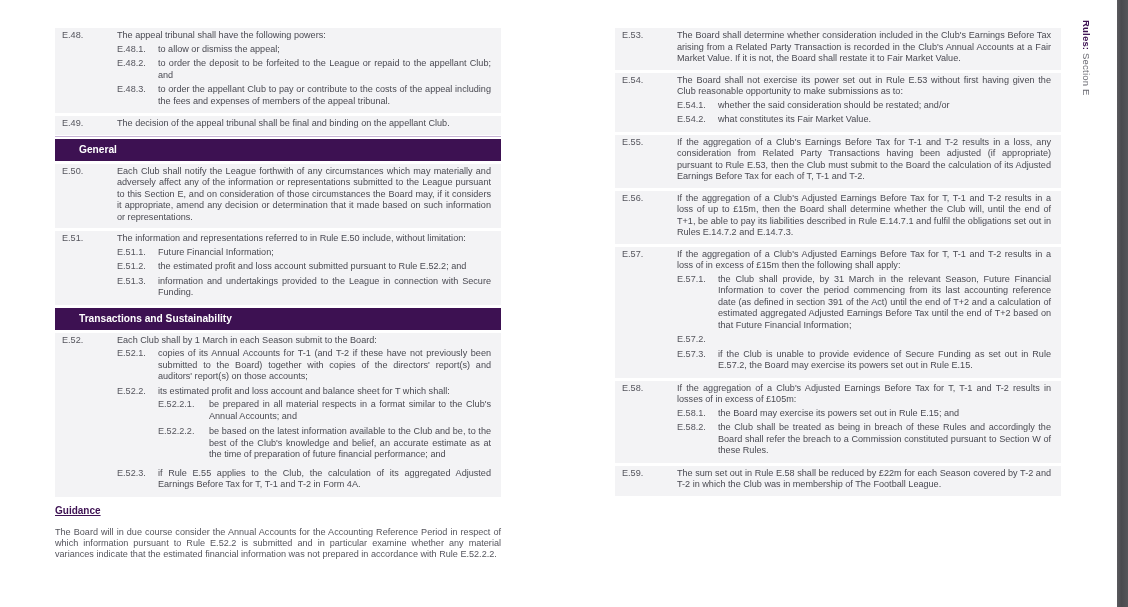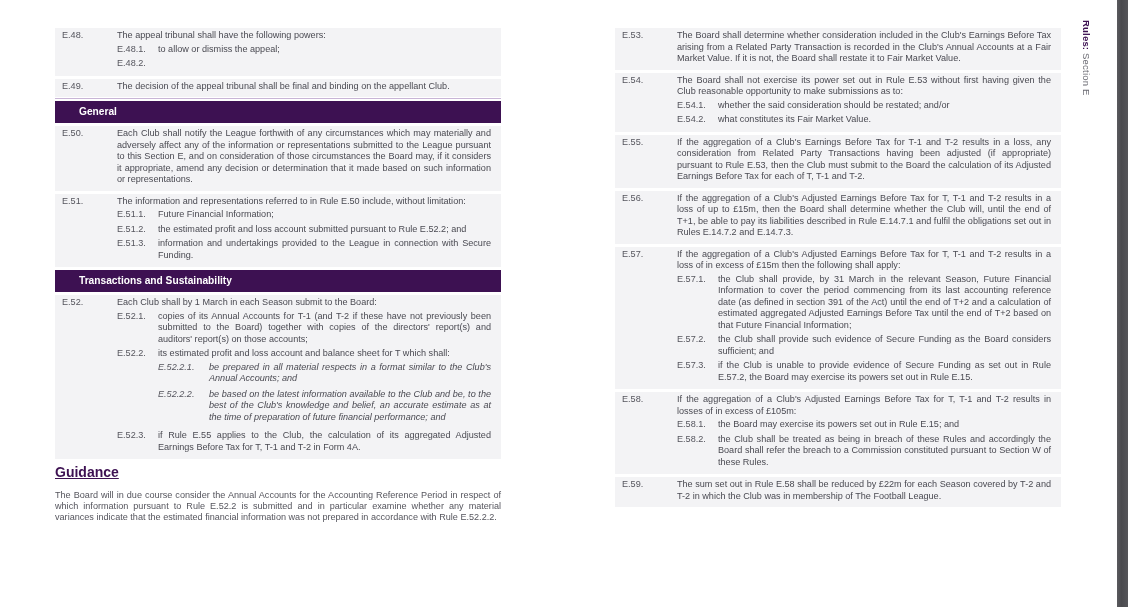--- a/index.html
+++ b/index.html
@@ -30,41 +30,40 @@
     display: grid;
     grid-template-columns: 41px 1fr;
     margin: 1px 0 3px 0;
   }
   .sub .num { color: #55555d; }
   .sub .stext { text-align: justify; }
   .subsub {
     display: grid;
     grid-template-columns: 51px 1fr;
     margin: 2px 0 4px 0;
-    font-style: italic;
   }
 
   .section-header {
     background: #3d1152;
     color: #ffffff;
     font-weight: bold;
     font-size: 10.2px;
     padding: 4px 24px;
     margin: 2px 0 3px 0;
     height: 14px;
     line-height: 14px;
   }
   .divider-lilac { height: 1px; background: #c8b5d6; margin-top: -2px; margin-bottom: 2px; }
 
   .guidance-title {
     margin-top: 8px;
     font-weight: bold;
     color: #3d1152;
     text-decoration: underline;
-    font-size: 14px;
+    font-size: 10px;
   }
   .guidance-text {
     margin-top: 11px;
     text-align: justify;
     color: #55555d;
     line-height: 11px;
   }
 
   .side-label {
     position: absolute;
@@ -88,20 +87,25 @@
       <div class="rule">
         <div class="num">E.48.</div>
         <div class="body">
           <div class="text">The appeal tribunal shall have the following powers:</div>
           <div class="sub">
             <div class="num">E.48.1.</div>
             <div class="stext">to allow or dismiss the appeal;</div>
           </div>
           <div class="sub">
             <div class="num">E.48.2.</div>
+            <div class="stext">to order the deposit to be forfeited to the League or repaid to the appellant Club; and</div>
+          </div>
+          <div class="sub">
+            <div class="num">E.48.3.</div>
+            <div class="stext">to order the appellant Club to pay or contribute to the costs of the appeal including the fees and expenses of members of the appeal tribunal.</div>
           </div>
         </div>
       </div>
       <div class="rule">
         <div class="num">E.49.</div>
         <div class="body">
           <div class="text">The decision of the appeal tribunal shall be final and binding on the appellant Club.</div>
         </div>
       </div>
     </div>
@@ -205,21 +209,20 @@
       <div class="rule">
         <div class="num">E.57.</div>
         <div class="body">
           <div class="text">If the aggregation of a Club's Adjusted Earnings Before Tax for T, T-1 and T-2 results in a loss of in excess of £15m then the following shall apply:</div>
           <div class="sub">
             <div class="num">E.57.1.</div>
             <div class="stext">the Club shall provide, by 31 March in the relevant Season, Future Financial Information to cover the period commencing from its last accounting reference date (as defined in section 391 of the Act) until the end of T+2 and a calculation of estimated aggregated Adjusted Earnings Before Tax until the end of T+2 based on that Future Financial Information;</div>
           </div>
           <div class="sub">
             <div class="num">E.57.2.</div>
-            <div class="stext">the Club shall provide such evidence of Secure Funding as the Board considers sufficient; and</div>
           </div>
           <div class="sub">
             <div class="num">E.57.3.</div>
             <div class="stext">if the Club is unable to provide evidence of Secure Funding as set out in Rule E.57.2, the Board may exercise its powers set out in Rule E.15.</div>
           </div>
         </div>
       </div>
       <div class="rule">
         <div class="num">E.58.</div>
         <div class="body">

